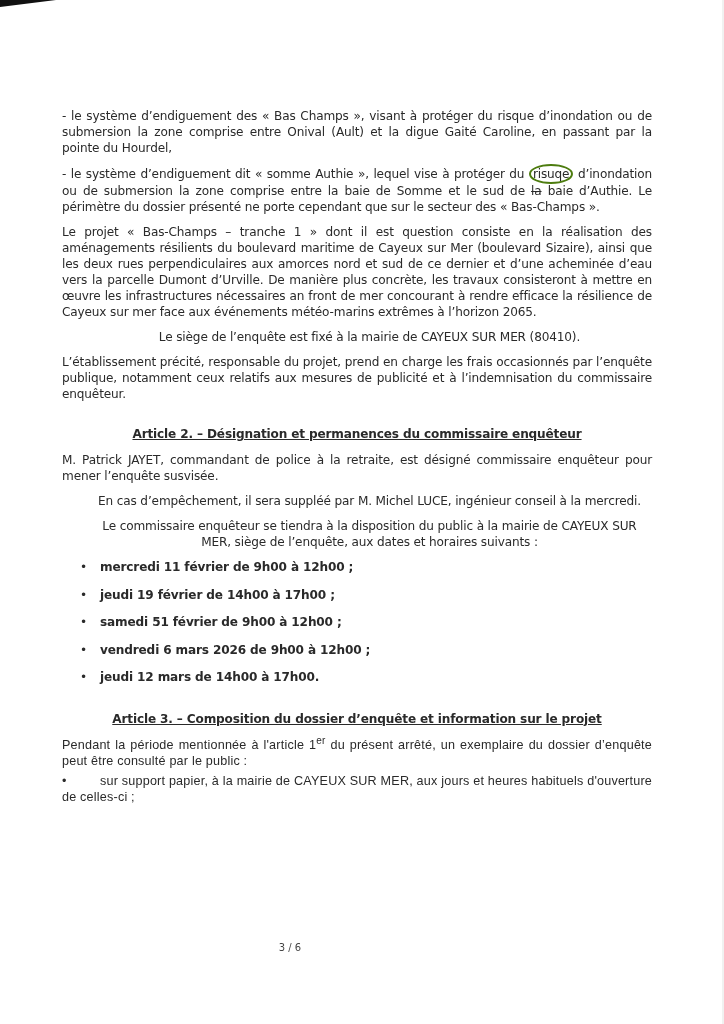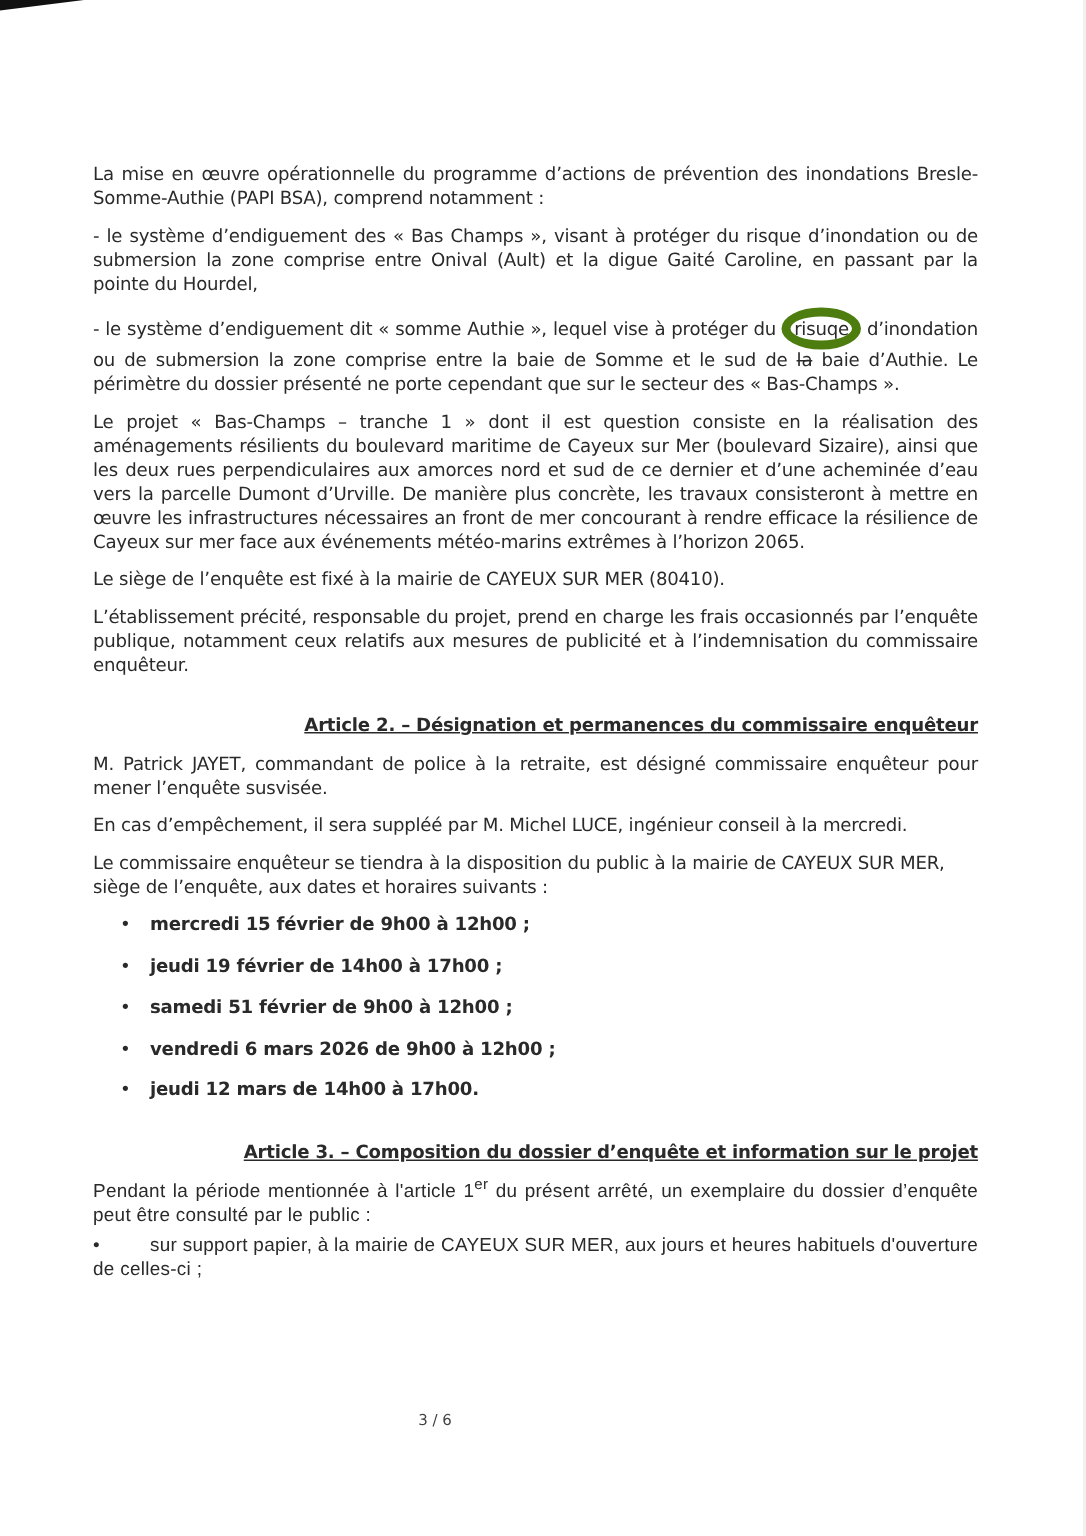--- a/index.html
+++ b/index.html
@@ -38,27 +38,27 @@
       top: 108px;
       width: 590px;
       font-size: 12.1px;
       line-height: 16px;
       letter-spacing: -0.15px;
     }
     p {
       margin: 0 0 9px 0;
       text-align: justify;
     }
-    .left { text-align: left; }
+    .left { text-align: center; margin-left: 25px; }
     .article-heading {
       font-weight: bold;
       text-decoration: underline;
       margin-top: 24px;
       margin-bottom: 10px;
-      text-align: right;
+      text-align: center;
     }
     .schedule {
       list-style: none;
       margin: 2px 0 0 0;
       padding: 0;
     }
     .schedule li {
       position: relative;
       padding-left: 38px;
       font-weight: bold;
@@ -79,21 +79,21 @@
       display: inline-block;
       width: 38px;
     }
     .mono-ish {
       font-family: "Liberation Sans", sans-serif;
       font-size: 12.6px;
       letter-spacing: 0.2px;
     }
     .circle-mark {
       display: inline-block;
-      border: 6px solid #4d7c0f;
+      border: 2px solid #4d7c0f;
       border-radius: 50%;
       padding: 0 2px;
       margin: -1px 0;
     }
     .strike {
       text-decoration: line-through;
     }
     .page-number {
       position: absolute;
       left: 0;
@@ -106,42 +106,41 @@
     }
   </style>
 </head>
 <body>
 
 <div class="scan-corner"></div>
 <div class="scan-edge-right"></div>
 
 <div class="page">
 
-  <p>La mise en œuvre opérationnelle du programme d’actions de prévention des inondations Bresle-Somme-Authie (PAPI BSA), comprend notamment :</p>
 
   <p>- le système d’endiguement des « Bas Champs », visant à protéger du risque d’inondation ou de submersion la zone comprise entre Onival (Ault) et la digue Gaité Caroline, en passant par la pointe du Hourdel,</p>
 
   <p><span>- le système d’endiguement dit « somme Authie », lequel vise à protéger du </span><span class="circle-mark">risuqe</span><span> d’inondation ou de submersion la zone comprise entre la baie de Somme et le sud de </span><span class="strike">la</span><span> baie d’Authie. Le périmètre du dossier présenté ne porte cependant que sur le secteur des « Bas-Champs ».</span></p>
 
   <p>Le projet « Bas-Champs – tranche 1 » dont il est question consiste en la réalisation des aménagements résilients du boulevard maritime de Cayeux sur Mer (boulevard Sizaire), ainsi que les deux rues perpendiculaires aux amorces nord et sud de ce dernier et d’une acheminée d’eau vers la parcelle Dumont d’Urville. De manière plus concrète, les travaux consisteront à mettre en œuvre les infrastructures nécessaires an front de mer concourant à rendre efficace la résilience de Cayeux sur mer face aux événements météo-marins extrêmes à l’horizon 2065.</p>
 
   <p class="left">Le siège de l’enquête est fixé à la mairie de CAYEUX SUR MER (80410).</p>
 
   <p>L’établissement précité, responsable du projet, prend en charge les frais occasionnés par l’enquête publique, notamment ceux relatifs aux mesures de publicité et à l’indemnisation du commissaire enquêteur.</p>
 
   <div class="article-heading">Article 2. – Désignation et permanences du commissaire enquêteur</div>
 
   <p>M. Patrick JAYET, commandant de police à la retraite, est désigné commissaire enquêteur pour mener l’enquête susvisée.</p>
 
   <p class="left">En cas d’empêchement, il sera suppléé par M. Michel LUCE, ingénieur conseil à la mercredi.</p>
 
   <p class="left">Le commissaire enquêteur se tiendra à la disposition du public à la mairie de CAYEUX SUR MER, siège de l’enquête, aux dates et horaires suivants :</p>
 
   <ul class="schedule">
-    <li><span class="bullet">•</span><span>mercredi 15 février de 9h00 à 12h00 ;</span></li>
+    <li><span class="bullet">•</span><span>mercredi 11 février de 9h00 à 12h00 ;</span></li>
     <li><span class="bullet">•</span><span>jeudi 19 février de 14h00 à 17h00 ;</span></li>
     <li><span class="bullet">•</span><span>samedi 51 février de 9h00 à 12h00 ;</span></li>
     <li><span class="bullet">•</span><span>vendredi 6 mars 2026 de 9h00 à 12h00 ;</span></li>
     <li><span class="bullet">•</span><span>jeudi 12 mars de 14h00 à 17h00.</span></li>
   </ul>
 
   <div class="article-heading" style="margin-top:14px;">Article 3. – Composition du dossier d’enquête et information sur le projet</div>
 
   <p class="mono-ish" style="margin-bottom:4px;"><span>Pendant la période mentionnée à l'article 1</span><sup style="font-size:10px;line-height:0;">er</sup><span> du présent arrêté, un exemplaire du dossier d’enquête peut être consulté par le public :</span></p>
 

